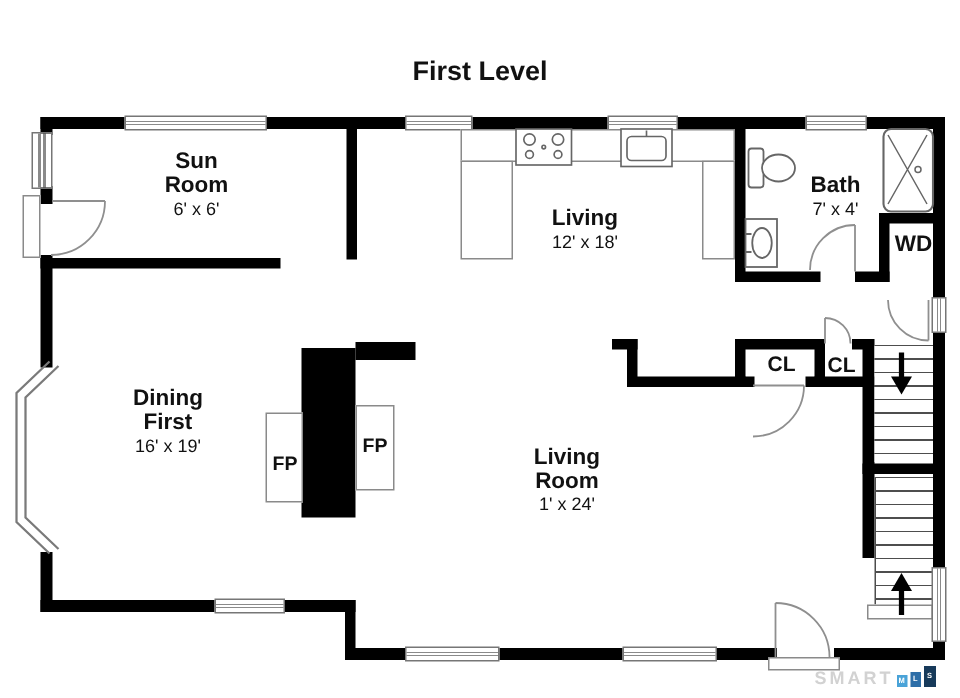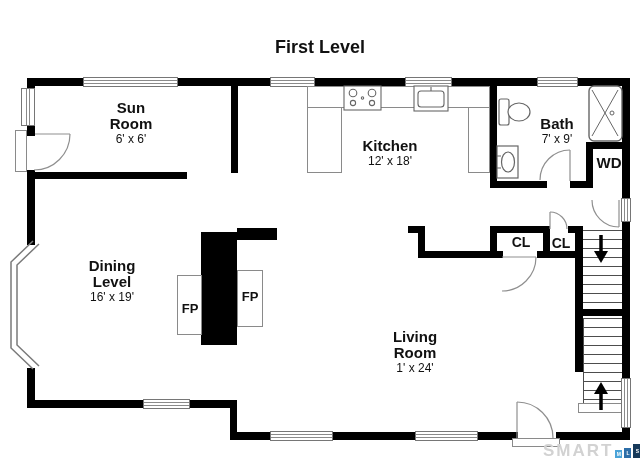--- a/index.html
+++ b/index.html
@@ -12,21 +12,21 @@
   .thin{position:absolute;background:#fff;border:1px solid #8a8a8a;box-sizing:border-box;}
   .treads{position:absolute;background:repeating-linear-gradient(to bottom,#4d4d4d 0 1px,#fff 1px 9px);}
   .treads-low{border-left:1px solid #4d4d4d;box-sizing:border-box;}
   .label{position:absolute;text-align:center;}
   .room-name{font-weight:bold;font-size:15px;line-height:1.05;white-space:normal;}
   .room-dims{font-size:12px;line-height:1.15;margin-top:1px;white-space:nowrap;}
   .tag{position:absolute;font-weight:bold;text-align:center;}
   .title{position:absolute;font-weight:bold;font-size:18px;text-align:center;}
   .layer{position:absolute;left:0;top:0;pointer-events:none;}
   .watermark{position:absolute;left:543px;top:444px;display:flex;align-items:flex-end;gap:2px;}
-  .wm-text{color:#d2d2d2;font-size:17px;font-weight:bold;letter-spacing:2px;line-height:0.8;}
+  .wm-text{color:#d2d2d2;font-size:12px;font-weight:bold;letter-spacing:2px;line-height:0.8;}
   .wm-bar{display:flex;align-items:center;justify-content:center;color:#fff;
           font-size:5px;font-weight:bold;line-height:1;}
   .wm-b1{width:7px;height:8px;background:#4aa3d8;}
   .wm-b2{width:7px;height:10px;background:#2d6ea8;}
   .wm-b3{width:8px;height:14px;background:#173a5a;}
 </style>
 </head>
 <body>
 
 <div class="plan">
@@ -102,32 +102,32 @@
   <div class="wall" style="left:622px;top:316px;width:8px;height:62px;"></div>
   <div class="wall" style="left:622px;top:428px;width:8px;height:12px;"></div>
   <div class="win win-v" style="left:621px;top:198px;width:10px;height:24px;"></div>
   <div class="win win-v" style="left:621px;top:378px;width:10px;height:50px;"></div>
 
   <div class="label" style="left:101px;top:100px;width:60px;">
     <div class="room-name">Sun Room</div>
     <div class="room-dims">6' x 6'</div>
   </div>
   <div class="label" style="left:345px;top:138px;width:90px;">
-    <div class="room-name">Kitchen</div>
+    <div class="room-name">Living</div>
     <div class="room-dims">12' x 18'</div>
   </div>
   <div class="label" style="left:522px;top:116px;width:70px;">
     <div class="room-name">Bath</div>
-    <div class="room-dims">7' x 9'</div>
+    <div class="room-dims">7' x 4'</div>
   </div>
   <div class="label" style="left:77px;top:258px;width:70px;">
-    <div class="room-name">Dining Level</div>
+    <div class="room-name">Dining First</div>
     <div class="room-dims">16' x 19'</div>
   </div>
-  <div class="label" style="left:380px;top:297px;width:70px;margin-top:32px;">
+  <div class="label" style="left:343px;top:297px;width:70px;">
     <div class="room-name">Living Room</div>
     <div class="room-dims">1' x 24'</div>
   </div>
 
   <div class="tag" style="left:594px;top:154px;width:30px;font-size:15px;">WD</div>
   <div class="tag" style="left:506px;top:234px;width:30px;font-size:14px;">CL</div>
   <div class="tag" style="left:547px;top:235px;width:28px;font-size:14px;">CL</div>
   <div class="tag" style="left:178px;top:301px;width:24px;font-size:13px;">FP</div>
   <div class="tag" style="left:238px;top:289px;width:24px;font-size:13px;">FP</div>
 

